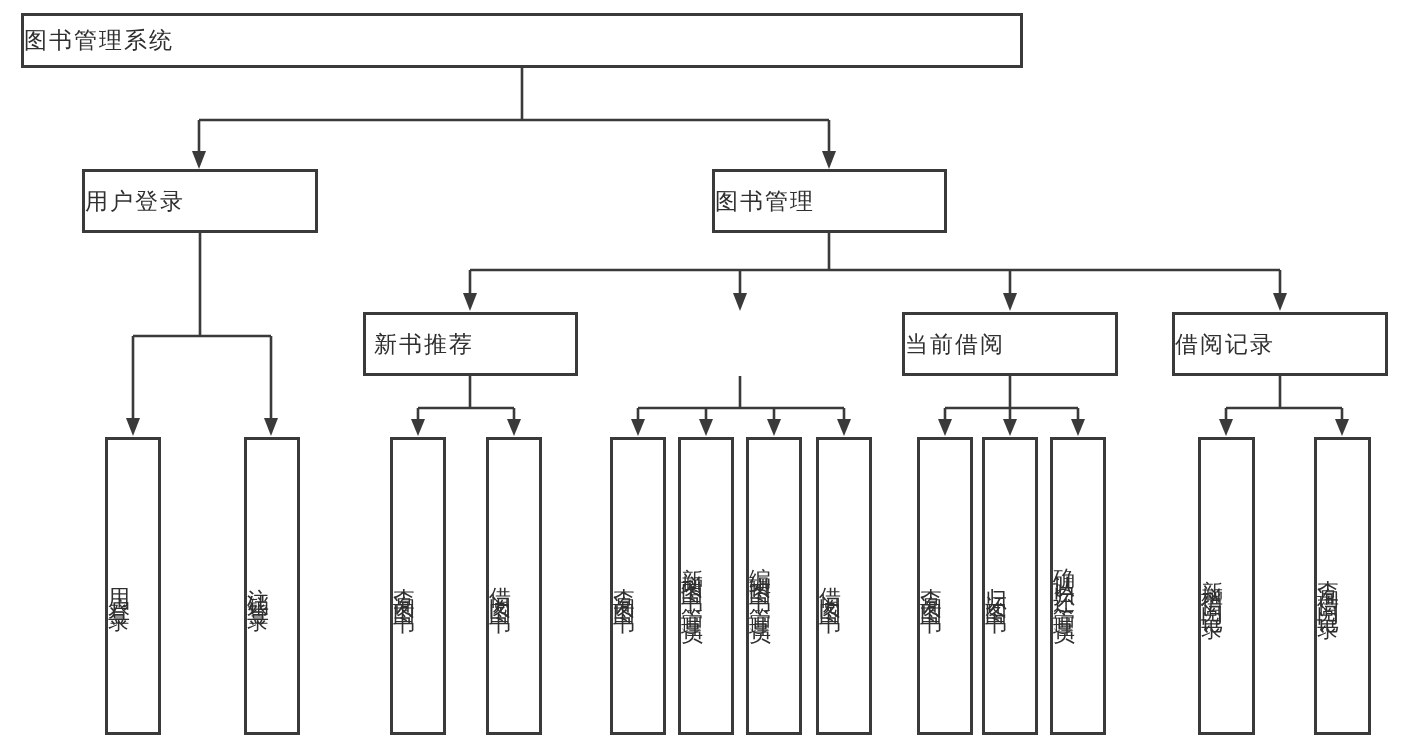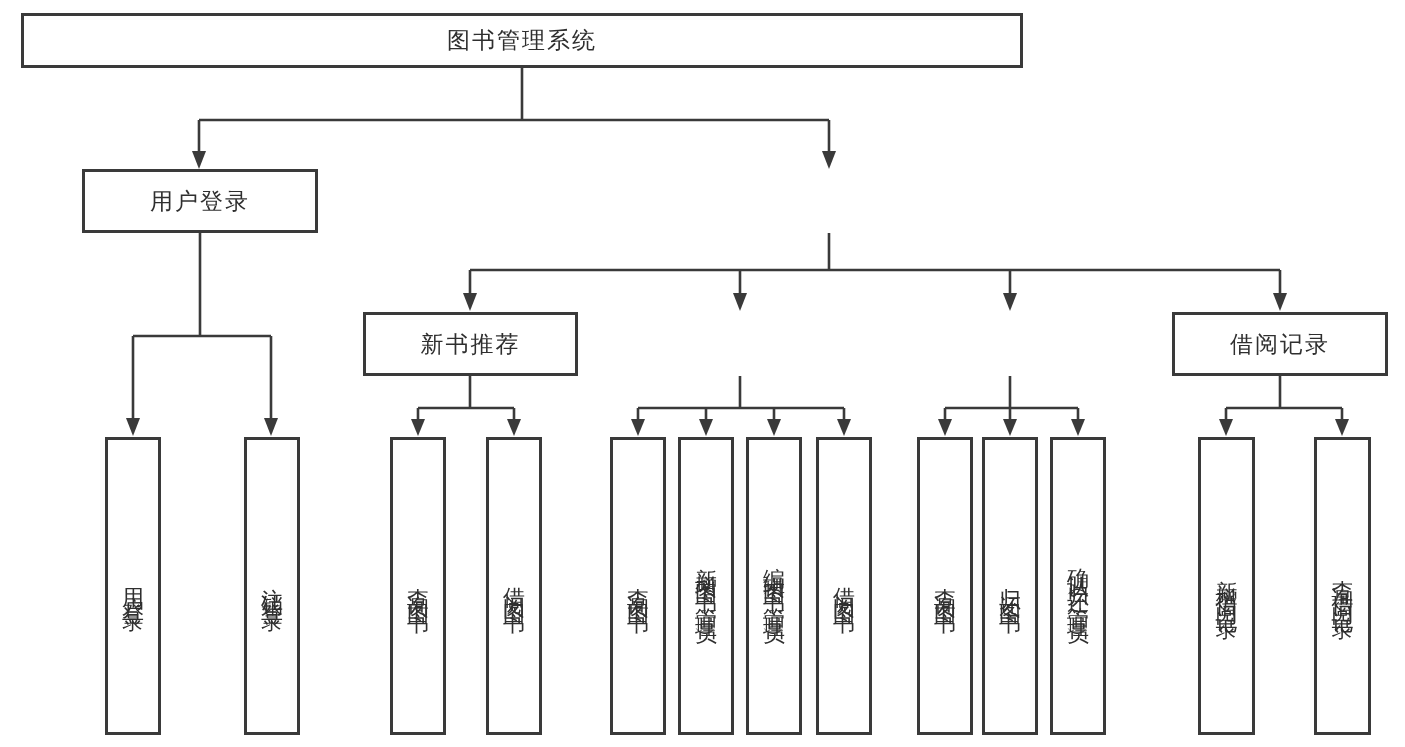--- a/index.html
+++ b/index.html
@@ -16,21 +16,21 @@
     font-family:"Liberation Sans","DejaVu Sans",sans-serif;
     color:var(--text);
   }
   #stage{position:absolute;inset:0;width:1405px;height:747px;}
   svg.connectors{position:absolute;left:0;top:0;z-index:1;}
   svg.connectors path{stroke:var(--line);stroke-width:2.6;fill:none;}
   svg.connectors polygon{fill:var(--line);stroke:none;}
   .node{
     position:absolute;z-index:2;
     background:#fff;border:3px solid var(--line);
-    display:flex;align-items:center;justify-content:center;
+    display:flex;align-items:center;
     text-align:center;
   }
   .node .lbl{
     font-size:23px;letter-spacing:2px;line-height:1;white-space:nowrap;
   }
   .leaf .lbl{
     writing-mode:vertical-rl;text-orientation:mixed;
     font-size:22px;letter-spacing:8px;line-height:1;white-space:normal;
   }
   .watermark{
@@ -94,23 +94,29 @@
     </g>
   </svg>
 
   <div class="node" style="left:21px;top:13px;width:1002px;height:55px;">
     <span class="lbl">图书管理系统</span>
   </div>
 
   <div class="node" style="left:82px;top:169px;width:236px;height:64px;">
     <span class="lbl">用户登录</span>
   </div>
+  <div class="node" style="left:712px;top:169px;width:235px;height:64px;">
+    <span class="lbl">图书管理</span>
+  </div>
 
-  <div class="node" style="left:363px;top:312px;width:215px;height:64px;">
+  <div class="node" style="left:363px;top:312px;width:215px;height:64px;padding-left:8px;">
     <span class="lbl">新书推荐</span>
+  </div>
+  <div class="node" style="left:902px;top:312px;width:216px;height:64px;">
+    <span class="lbl">当前借阅</span>
   </div>
   <div class="node" style="left:1172px;top:312px;width:216px;height:64px;">
     <span class="lbl">借阅记录</span>
   </div>
 
   <div class="node leaf" style="left:105px;top:437px;width:56px;height:298px;">
     <span class="lbl">用户登录</span>
   </div>
   <div class="node leaf" style="left:244px;top:437px;width:56px;height:298px;">
     <span class="lbl">注销登录</span>

